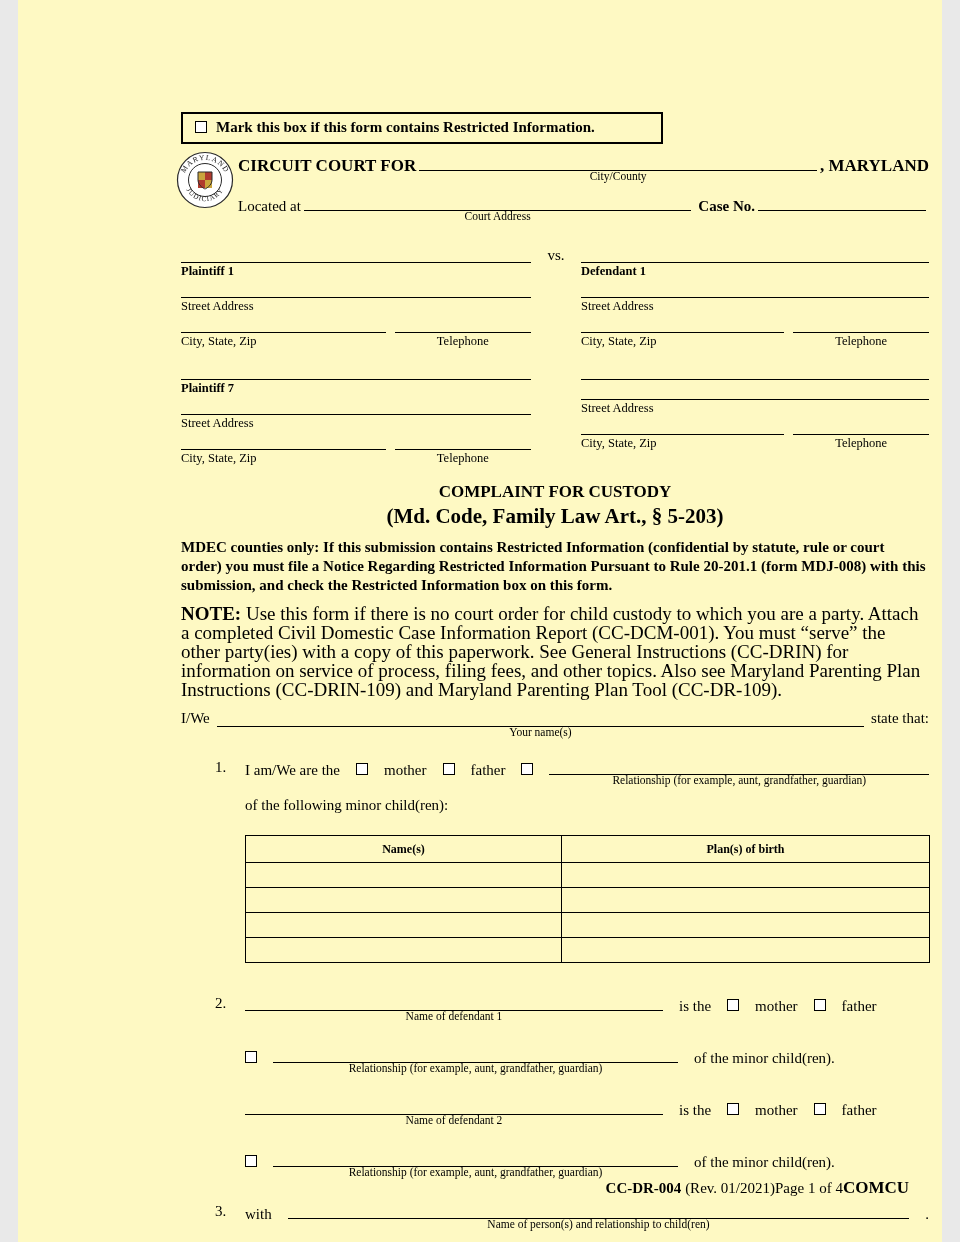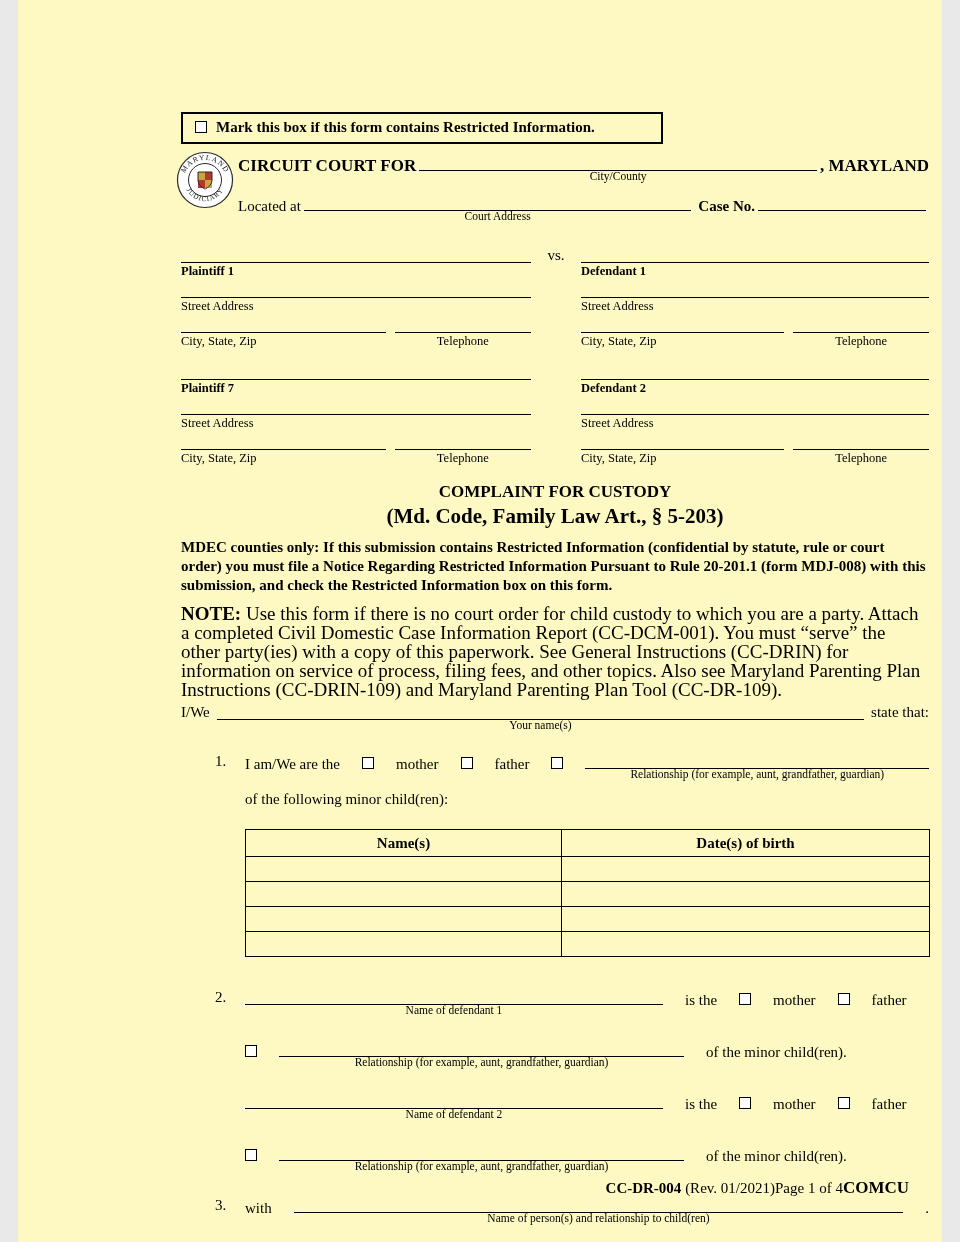--- a/index.html
+++ b/index.html
@@ -31,32 +31,32 @@
   .fld2 { display:flex; gap:9px; margin-bottom:4px; }
   .h1 { flex:3; } .h2 { flex:2; }
   .center { text-align:center; }
   .pgap { height:12px; }
 
   .title { text-align:center; font-weight:bold; font-size:17px; margin-top:13px; }
   .statute { text-align:center; font-weight:bold; font-size:21px; margin-top:2px; }
   .mdec { font-size:15px; font-weight:bold; line-height:19px; margin-top:9px; }
   .note { font-size:19px; line-height:19px; margin-top:9px; }
 
-  .iwe-row { display:flex; align-items:flex-start; gap:7px; font-size:15px; margin-top:5px; }
+  .iwe-row { display:flex; align-items:center; gap:7px; font-size:15px; margin-top:11px; }
 
   .item { position:relative; padding-left:64px; font-size:15px; }
   .num { position:absolute; left:34px; top:0; }
-  .irow { display:flex; align-items:baseline; gap:22px;margin-top:32px; }
+  .irow { display:flex; align-items:baseline; gap:16px;margin-top:32px; }
   .mt20 { margin-top:20px; }
   .mt18 { margin-top:18px; }
   .row-sp { margin-bottom:17px; }
 
   .kids-table { border-collapse:collapse; margin:21px 0 0 64px; width:684px; table-layout:fixed; }
   .kids-table th, .kids-table td { border:1px solid #000; }
-  .kids-table th { font-size:15px; font-weight:bold; height:27px; text-align:center; }
+  .kids-table th { font-size:12px; font-weight:bold; height:27px; text-align:center; }
   .kids-table td { height:25px; }
   .col1 { width:316px; } .col2 { width:368px; }
 
   .footer { position:absolute; left:163px; width:748px; bottom:44px; display:flex; justify-content:flex-end; align-items:baseline; font-size:15px; }
   .footer .left { padding-left:33px; }
   .footer .code { font-weight:bold; font-size:17px; padding-right:20px; }
 </style>
 </head>
 <body>
 
@@ -166,21 +166,20 @@
             <div class="flabel">City, State, Zip</div>
           </div>
           <div class="h2">
             <div class="wline"></div>
             <div class="flabel center">Telephone</div>
           </div>
         </div>
         <div class="pgap"></div>
         <div class="fld">
           <div class="wline"></div>
-          <div class="flabel b">Defendant 2</div>
         </div>
         <div class="fld">
           <div class="wline"></div>
           <div class="flabel">Street Address</div>
         </div>
         <div class="fld2">
           <div class="h1">
             <div class="wline"></div>
             <div class="flabel">City, State, Zip</div>
           </div>
@@ -220,21 +219,21 @@
             <span class="cap">Relationship (for example, aunt, grandfather, guardian)</span>
           </span>
       </div>
       <div class="mt18">of the following minor child(ren):</div>
     </div>
 
     <table class="kids-table">
       <thead>
         <tr>
           <th class="col1">Name(s)</th>
-          <th class="col2">Date(s) of birth</th>
+          <th class="col2">Plan(s) of birth</th>
         </tr>
       </thead>
       <tbody>
           <tr>
             <td></td>
             <td></td>
           </tr>
           <tr>
             <td></td>
             <td></td>

